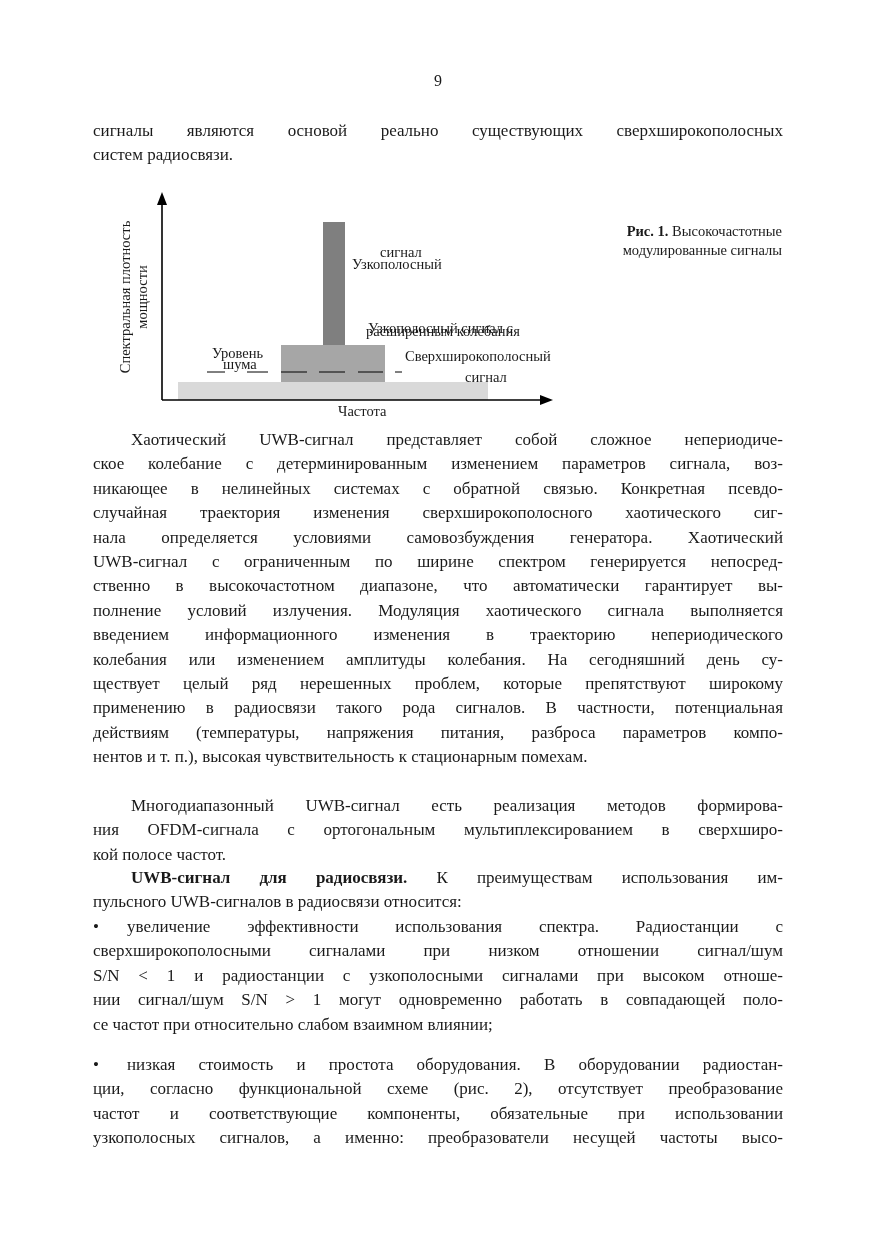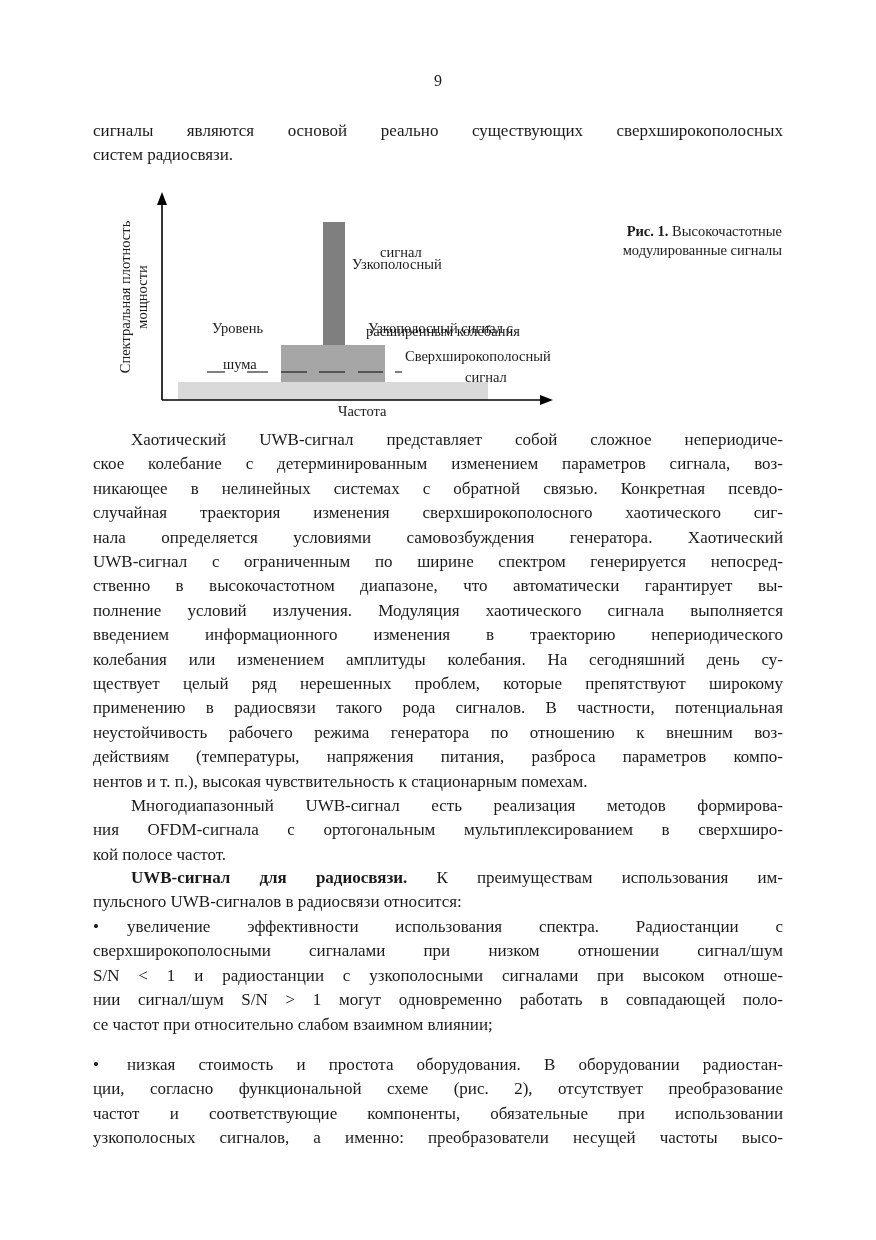--- a/index.html
+++ b/index.html
@@ -53,21 +53,21 @@
   </div>
 
   <div class="fig-text" style="left:238px; top:223px;">Частота</div>
 
   <div class="fig-text" style="left:252px; top:44px;margin-top:32px;">Узкополосный</div>
   <div class="fig-text" style="left:280px; top:64px;">сигнал</div>
 
   <div class="fig-text" style="left:268px; top:140px;">Узкополосный сигнал с</div>
   <div class="fig-text" style="left:266px; top:143px;">расширенным колебания</div>
 
-  <div class="fig-text" style="left:112px; top:140px;">Уровень</div>
+  <div class="fig-text" style="left:112px; top:165px;">Уровень</div>
   <div class="fig-text" style="left:123px; top:176px;">шума</div>
 
   <div class="fig-text" style="left:305px; top:168px;">Сверхширокополосный</div>
   <div class="fig-text" style="left:365px; top:189px;">сигнал</div>
 
   <div class="caption">
     <div><span class="bold">Рис. 1.</span> <span>Высокочастотные</span></div>
     <div>модулированные сигналы</div>
   </div>
 </div>
@@ -78,21 +78,20 @@
   <span class="line-just">никающее в нелинейных системах с обратной связью. Конкретная псевдо-</span>
   <span class="line-just">случайная траектория изменения сверхширокополосного хаотического сиг-</span>
   <span class="line-just">нала определяется условиями самовозбуждения генератора. Хаотический</span>
   <span class="line-just">UWB-сигнал с ограниченным по ширине спектром генерируется непосред-</span>
   <span class="line-just">ственно в высокочастотном диапазоне, что автоматически гарантирует вы-</span>
   <span class="line-just">полнение условий излучения. Модуляция хаотического сигнала выполняется</span>
   <span class="line-just">введением информационного изменения в траекторию непериодического</span>
   <span class="line-just">колебания или изменением амплитуды колебания. На сегодняшний день су-</span>
   <span class="line-just">ществует целый ряд нерешенных проблем, которые препятствуют широкому</span>
   <span class="line-just">применению в радиосвязи такого рода сигналов. В частности, потенциальная</span>
-  <span class="line-just">неустойчивость рабочего режима генератора по отношению к внешним воз-</span>
   <span class="line-just">действиям (температуры, напряжения питания, разброса параметров компо-</span>
   <span class="line-last">нентов и т. п.), высокая чувствительность к стационарным помехам.</span>
 </div>
 
 <div class="para" style="top:794px;">
   <span class="line-just" style="padding-left:38px;">Многодиапазонный UWB-сигнал есть реализация методов формирова-</span>
   <span class="line-just">ния OFDM-сигнала с ортогональным мультиплексированием в сверхширо-</span>
   <span class="line-last">кой полосе частот.</span>
 </div>
 

